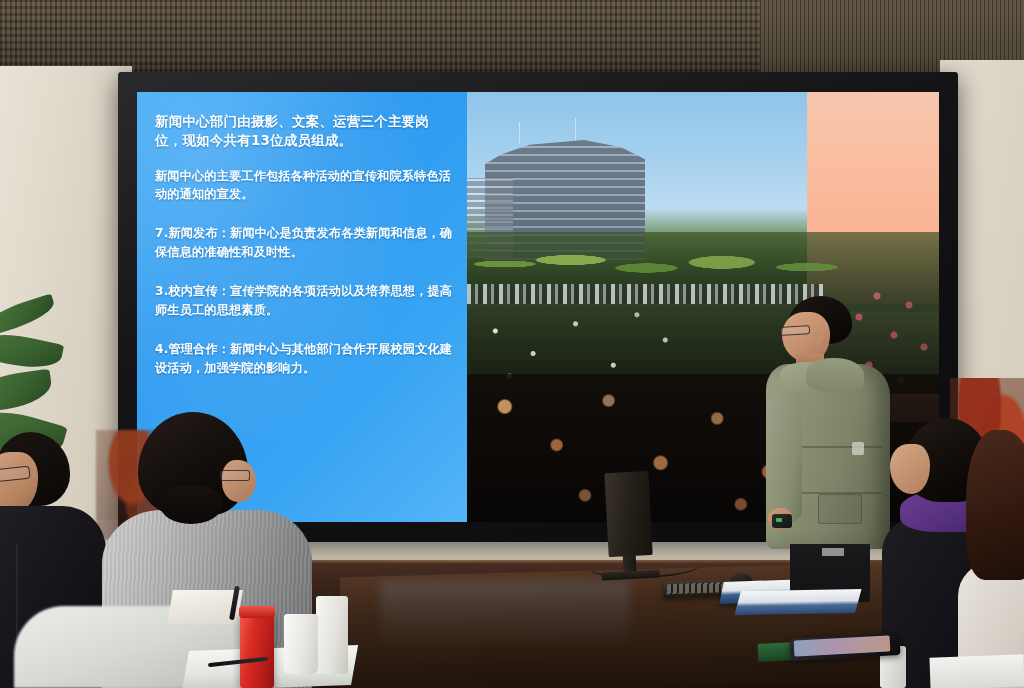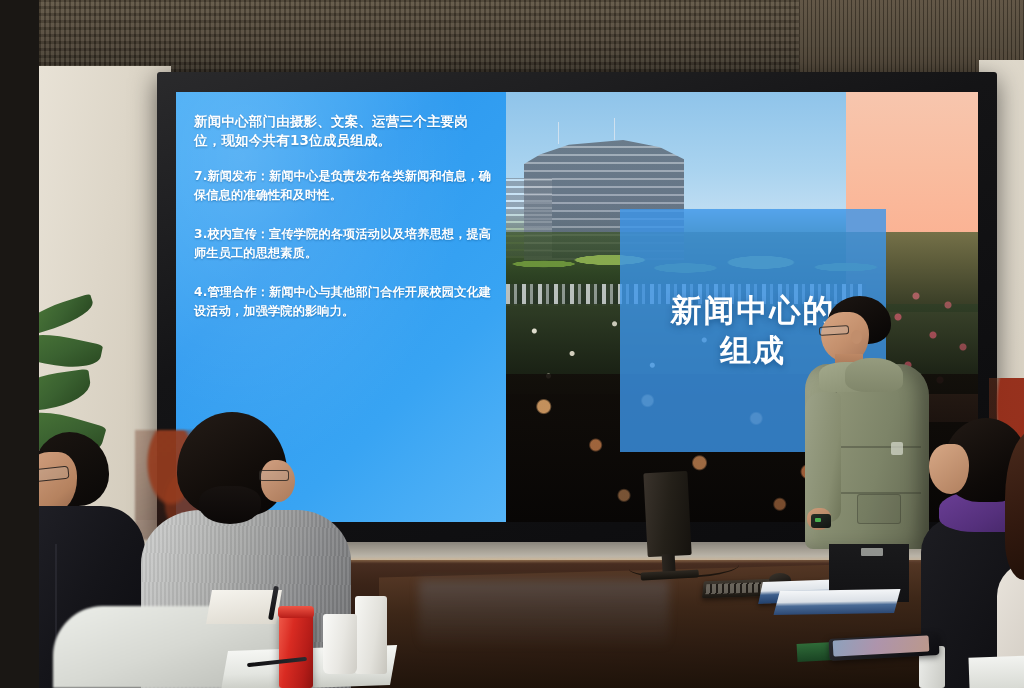--- a/index.html
+++ b/index.html
@@ -3,21 +3,21 @@
 <meta charset="utf-8">
 <title>Meeting Room Presentation</title>
 <style>
   * { margin:0; padding:0; box-sizing:border-box; }
   html,body { width:1024px; height:688px; overflow:hidden; }
   body {
     font-family:"DejaVu Sans","Liberation Sans",sans-serif;
     background:#1a1714;
     position:relative;
   }
-  #scene { position:absolute; inset:0; overflow:hidden;margin-left:39px; }
+  #scene { position:absolute; inset:0; overflow:hidden; }
 
   
   .wall-top {
     position:absolute; left:0; top:0; width:1024px; height:72px;
     background:
       repeating-linear-gradient(90deg, rgba(0,0,0,.20) 0 2px, rgba(255,255,255,.05) 2px 5px),
       repeating-linear-gradient(0deg, rgba(0,0,0,.18) 0 3px, rgba(255,255,255,.04) 3px 7px),
       linear-gradient(180deg,#5b4f3d 0%,#4b4132 55%,#3a3227 100%);
   }
   .wall-top.right-grain {
@@ -527,31 +527,26 @@
           <div class="photo-antenna" style="left:108px; top:26px;"></div>
           <div class="photo-trees"></div>
           <div class="photo-crowd"></div>
           <div class="photo-lawn"></div>
           <div class="photo-blossom"></div>
           <div class="photo-bokeh"></div>
         </div>
 
         <div class="slide-text">
           <div class="st-head">新闻中心部门由摄影、文案、运营三个主要岗位，现如今共有13位成员组成。</div>
+          <div class="st-para">新闻中心的主要工作包括各种活动的宣传和院系特色活动的通知的宣发。</div>
           <div class="st-item">7.新闻发布：新闻中心是负责发布各类新闻和信息，确保信息的准确性和及时性。</div>
           <div class="st-item">3.校内宣传：宣传学院的各项活动以及培养思想，提高师生员工的思想素质。</div>
           <div class="st-item">4.管理合作：新闻中心与其他部门合作开展校园文化建设活动，加强学院的影响力。</div>
         </div>
 
-        <div class="slide-title-box">
-          <div class="slide-title">
-            <div>新闻中心的</div>
-            <div>组成</div>
-          </div>
-        </div>
 
       </div>
     </div>
   </div>
 
   <div class="plant">
     <div class="leaf l1"></div>
     <div class="leaf l2"></div>
     <div class="leaf l3"></div>
     <div class="leaf l4"></div>

